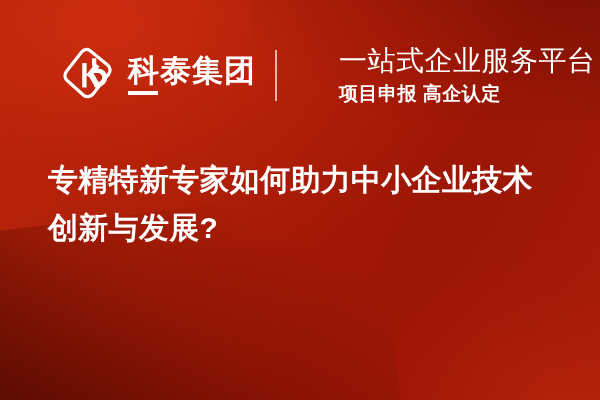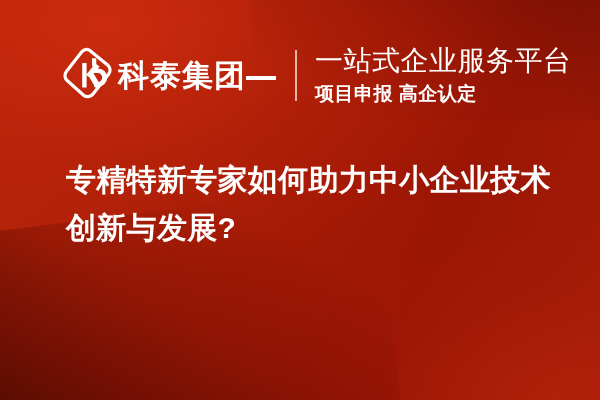--- a/index.html
+++ b/index.html
@@ -86,23 +86,23 @@
     align-items: center;
     height: 70px;
   }
   .mark {
     width: 52px;
     height: 58px;
     flex: 0 0 auto;
     display: block;
   }
   .wordmark {
-    margin-left: 4px;
-    display: flex;
-    flex-direction: row;
+    margin-left: 14px;
+    display: flex;
+    flex-direction: column;
     justify-content: center;
   }
   .wordmark-cn {
     color: #ffffff;
     font-size: 31px;
     font-weight: 700;
     line-height: 1;
     letter-spacing: 1px;
     white-space: nowrap;
   }
@@ -134,20 +134,21 @@
     background: #f2cfc6;
     opacity: .85;
     margin: 0 18px 0 19px;
     flex: 0 0 auto;
   }
 
   .tagline {
     display: flex;
     flex-direction: column;
     justify-content: center;
+    margin-left: 44px;
   }
   .tagline-main {
     color: #ffffff;
     font-size: 28px;
     font-weight: 400;
     line-height: 1;
     letter-spacing: 0.5px;
     white-space: nowrap;
   }
   .tagline-sub {
@@ -156,21 +157,21 @@
     font-weight: 700;
     line-height: 1;
     letter-spacing: 0.5px;
     margin-top: 9px;
     white-space: nowrap;
   }
 
   
   .headline {
     position: absolute;
-    left: 66px;
+    left: 48px;
     top: 156px;
     width: 500px;
     color: #ffffff;
     font-size: 30px;
     font-weight: 700;
     line-height: 48px;
     letter-spacing: 0.3px;
   }
 </style>
 </head>

